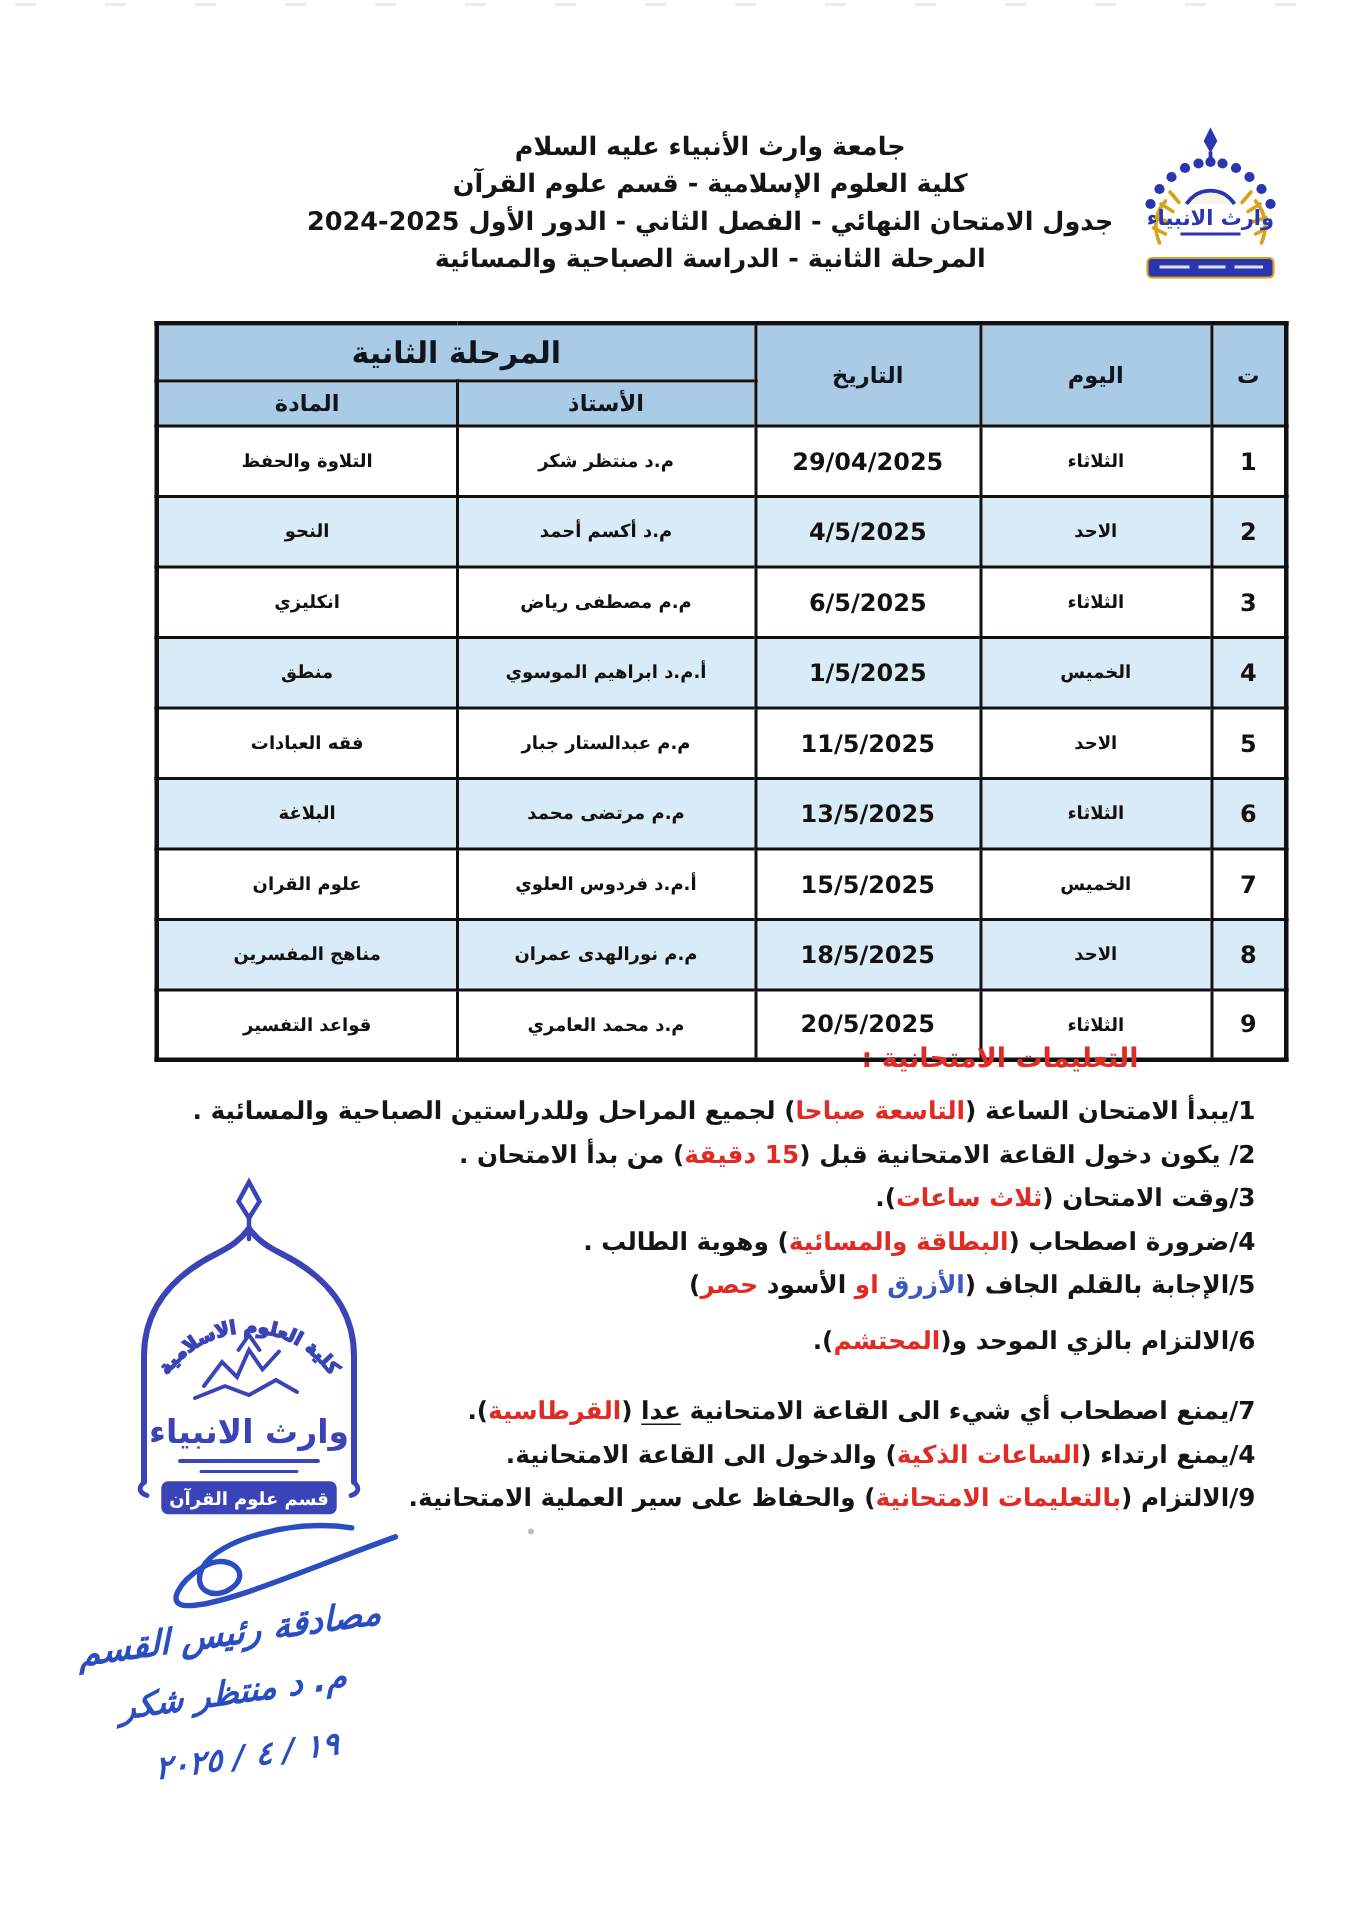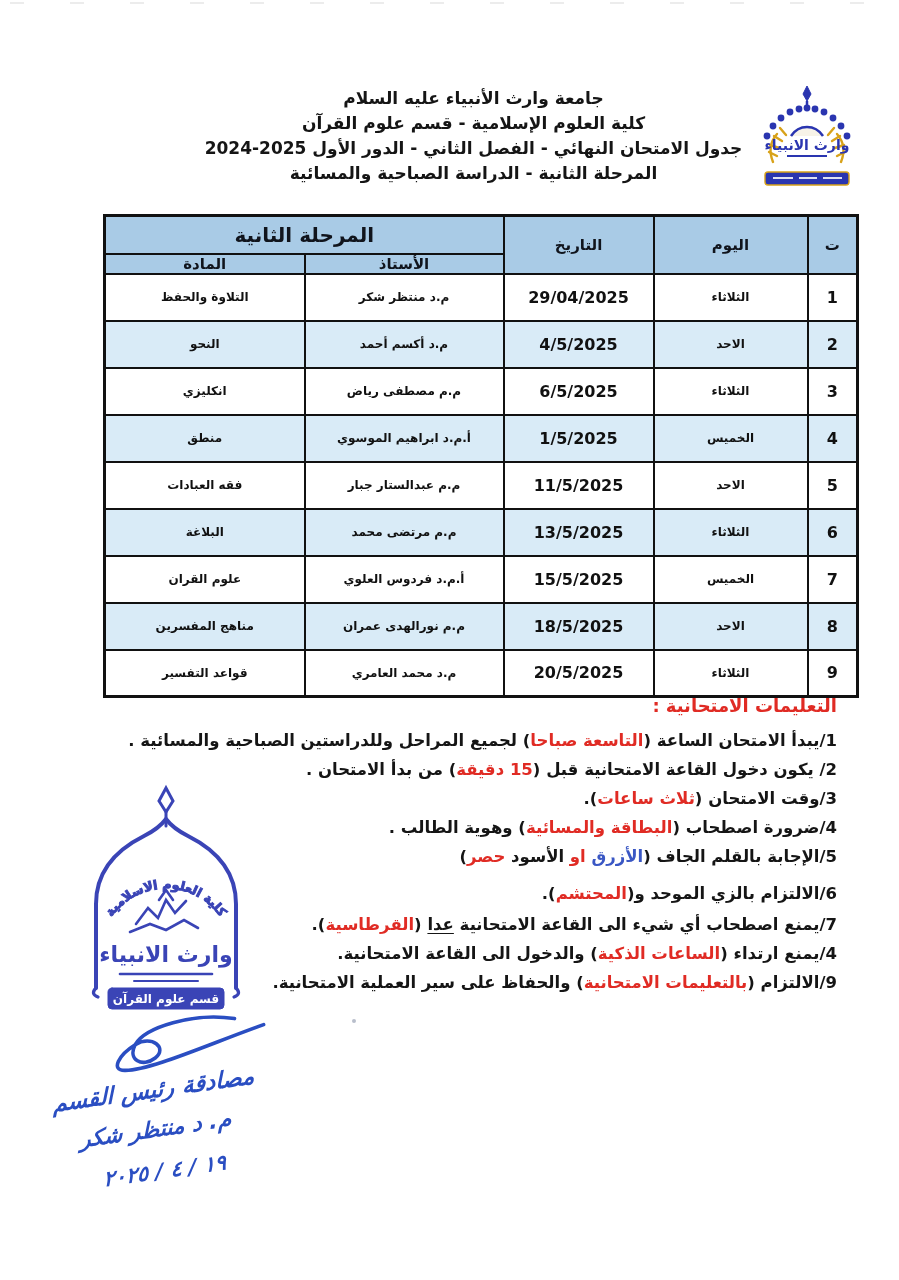--- a/index.html
+++ b/index.html
@@ -26,35 +26,35 @@
   table.exam { border-collapse:collapse; table-layout:fixed; direction:rtl;
     width:753px; border:3px solid #111; }
   table.exam th, table.exam td {
     border:2px solid #111; text-align:center; vertical-align:middle;
     font-weight:bold; padding:0 4px; overflow:hidden;
   }
   .col-n { width:50px; } .col-day { width:154px; } .col-date { width:150px; }
   .col-teacher { width:199px; } .col-subject { width:200px; }
   th.hdr { background:#a9cbe6; font-size:15px; color:#10141c; }
   th.stage { font-size:20px; height:38px; }
-  tr.hdr2 th { height:20px;margin-top:44px; }
+  tr.hdr2 th { height:30px;margin-top:44px; }
   tbody tr { height:47px; }
   tbody td { font-size:12px; background:#ffffff; }
   tbody tr:nth-child(even) td { background:#d9ebf7; }
   td.date-cell { font-size:16px; }
   td.n-cell { font-size:16px; }
 
   
   .instructions { position:absolute; top:694px; right:62px; width:800px;
     direction:rtl; text-align:right; font-weight:bold; }
   .inst-heading { color:#e02b24; font-size:18px; line-height:24px;
-    margin-left:0; margin-bottom:8px; }
+    margin-left:0; margin-right:78px; margin-bottom:8px; }
   .inst-item { font-size:16.5px; line-height:29px; color:#151515; }
   .inst-item.gap-sm { margin-top:8px; }
-  .inst-item.gap-lg { margin-top:2px; }
+  .inst-item.gap-lg { margin-top:18px; }
   .seg-red { color:#e02b24; }
   .seg-blue { color:#3a57c4; }
   .seg-black { color:#151515; }
   .seg-u { text-decoration:underline; text-underline-offset:3px; }
 
   
   .stamp { position:absolute; left:64px; top:782px; width:205px; height:240px; opacity:.92; }
 
   
   .signature { position:absolute; left:40px; top:1014px; width:270px; height:240px;

